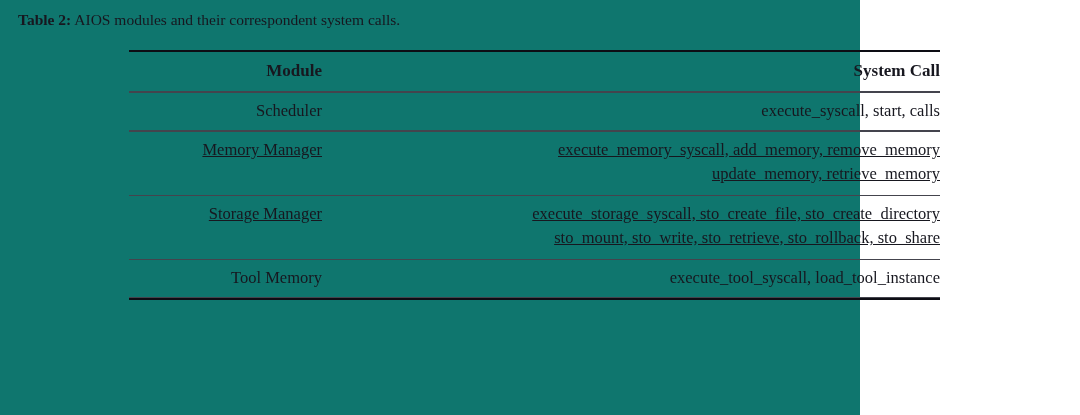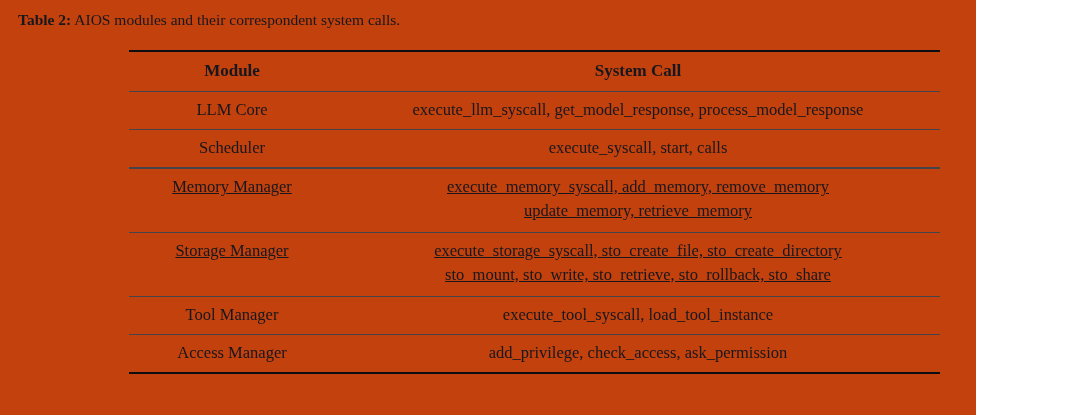--- a/index.html
+++ b/index.html
@@ -10,23 +10,23 @@
   body {
     width: 1080px;
     height: 415px;
     font-family: "Liberation Serif", "DejaVu Serif", serif;
     color: #17171f;
     overflow: hidden;
   }
 
   .page {
     position: relative;
-    width: 976px;
+    width: 860px;
     height: 415px;
-    background: #c2410c;
+    background: #0f766e;
   }
 
   
   .caption {
     position: absolute;
     left: 18px;
     top: 10px;
     font-size: 15.5px;
     line-height: 20px;
     color: #17171f;
@@ -52,21 +52,21 @@
     width: 811px;
     table-layout: fixed;
   }
 
   table.booktabs col.col-module { width: 193px; }
   table.booktabs col.col-syscall { width: 618px; }
 
   table.booktabs td, table.booktabs th {
     padding: 0;
     margin: 0;
-    text-align: center;
+    text-align: right;
     vertical-align: top;
     font-weight: normal;
     font-size: 16.5px;
     line-height: 24px;
     color: #17171f;
   }
 
   
   .rule-top td, .rule-bottom td {
     border-bottom: 2.2px solid #0d0d14;
@@ -134,26 +134,20 @@
         <tr>
           <td class="hdr-cell c1">Module</td>
           <td class="hdr-cell c2">System Call</td>
         </tr>
 
         <tr class="rule-mid">
           <td></td>
           <td></td>
         </tr>
 
-        <tr>
-          <td class="cell-module">LLM Core</td>
-          <td class="cell-syscall">
-            <span>execute_llm_syscall, get_model_response, process_model_response</span>
-          </td>
-        </tr>
         <tr class="rule-mid">
           <td></td>
           <td></td>
         </tr>
 
         <tr>
           <td class="cell-module">Scheduler</td>
           <td class="cell-syscall">
             <span>execute_syscall, start, calls</span>
           </td>
@@ -186,36 +180,30 @@
             <span>execute_storage_syscall, sto_create_file, sto_create_directory</span>
             <span class="line2">sto_mount, sto_write, sto_retrieve, sto_rollback, sto_share</span>
           </td>
         </tr>
         <tr class="rule-mid">
           <td></td>
           <td></td>
         </tr>
 
         <tr>
-          <td class="cell-module">Tool Manager</td>
+          <td class="cell-module">Tool Memory</td>
           <td class="cell-syscall">
             <span>execute_tool_syscall, load_tool_instance</span>
           </td>
         </tr>
         <tr class="rule-mid">
           <td></td>
           <td></td>
         </tr>
 
-        <tr>
-          <td class="cell-module">Access Manager</td>
-          <td class="cell-syscall">
-            <span>add_privilege, check_access, ask_permission</span>
-          </td>
-        </tr>
 
         <tr class="rule-bottom">
           <td></td>
           <td></td>
         </tr>
 
       </tbody>
     </table>
   </div>
 

